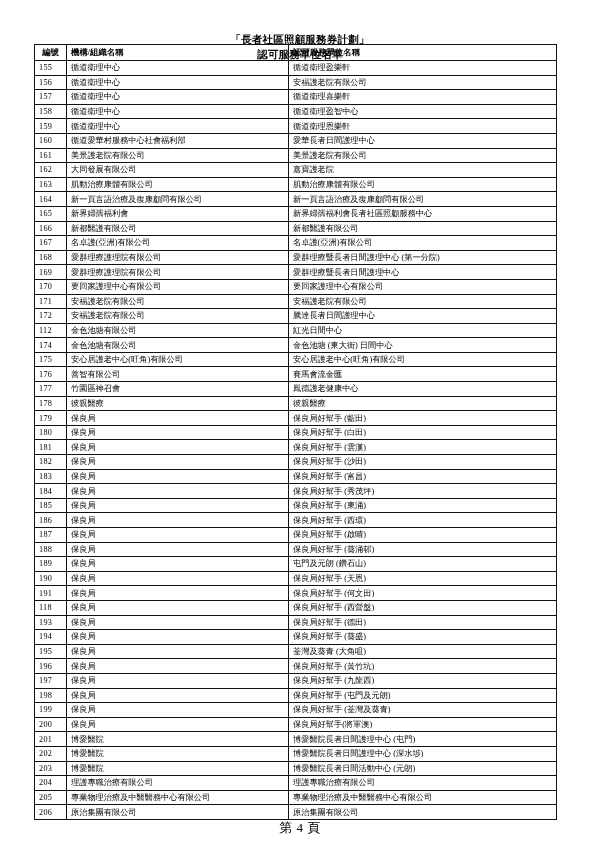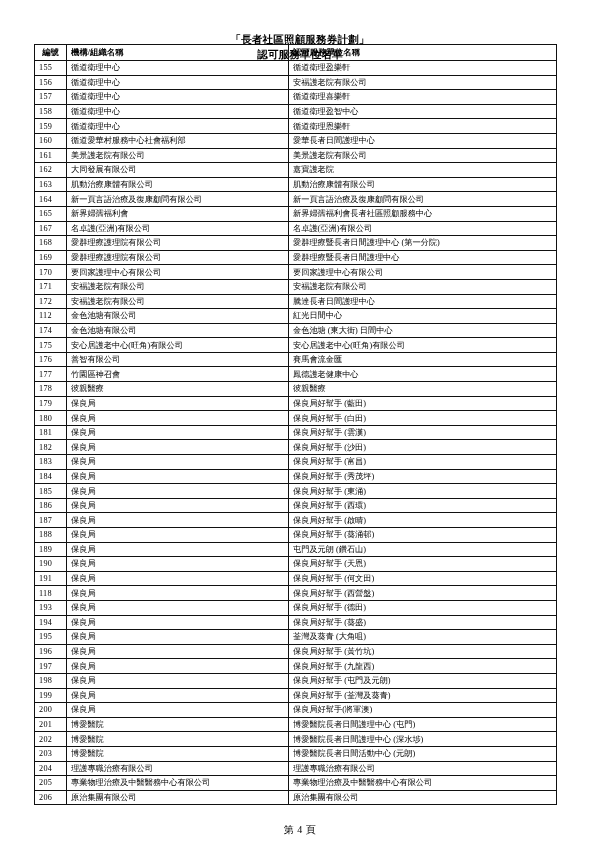--- a/index.html
+++ b/index.html
@@ -70,21 +70,21 @@
     text-align: left;
   }
   .head-num { text-align: center; }
   .head-text { text-align: left; }
   .footer {
     position: absolute;
     left: 0;
     right: 0;
     bottom: 16px;
     text-align: center;
-    font-size: 10px;
+    font-size: 13px;
     letter-spacing: 0.5px;
   }
 </style>
 </head>
 <body>
 
 <div class="page">
 
   <div class="doc-title title-line-1">「長者社區照顧服務券計劃」</div>
   <div class="doc-title title-line-2">認可服務單位名單</div>
@@ -152,20 +152,25 @@
           <td class="cell-num">164</td>
           <td class="cell-text">新一頁言語治療及復康顧問有限公司</td>
           <td class="cell-text">新一頁言語治療及復康顧問有限公司</td>
         </tr>
         <tr>
           <td class="cell-num">165</td>
           <td class="cell-text">新界婦孺福利會</td>
           <td class="cell-text">新界婦孺福利會長者社區照顧服務中心</td>
         </tr>
         <tr>
+          <td class="cell-num">166</td>
+          <td class="cell-text">新都醫護有限公司</td>
+          <td class="cell-text">新都醫護有限公司</td>
+        </tr>
+        <tr>
           <td class="cell-num">167</td>
           <td class="cell-text">名卓護(亞洲)有限公司</td>
           <td class="cell-text">名卓護(亞洲)有限公司</td>
         </tr>
         <tr>
           <td class="cell-num">168</td>
           <td class="cell-text">愛群理療護理院有限公司</td>
           <td class="cell-text">愛群理療暨長者日間護理中心 (第一分院)</td>
         </tr>
         <tr>

